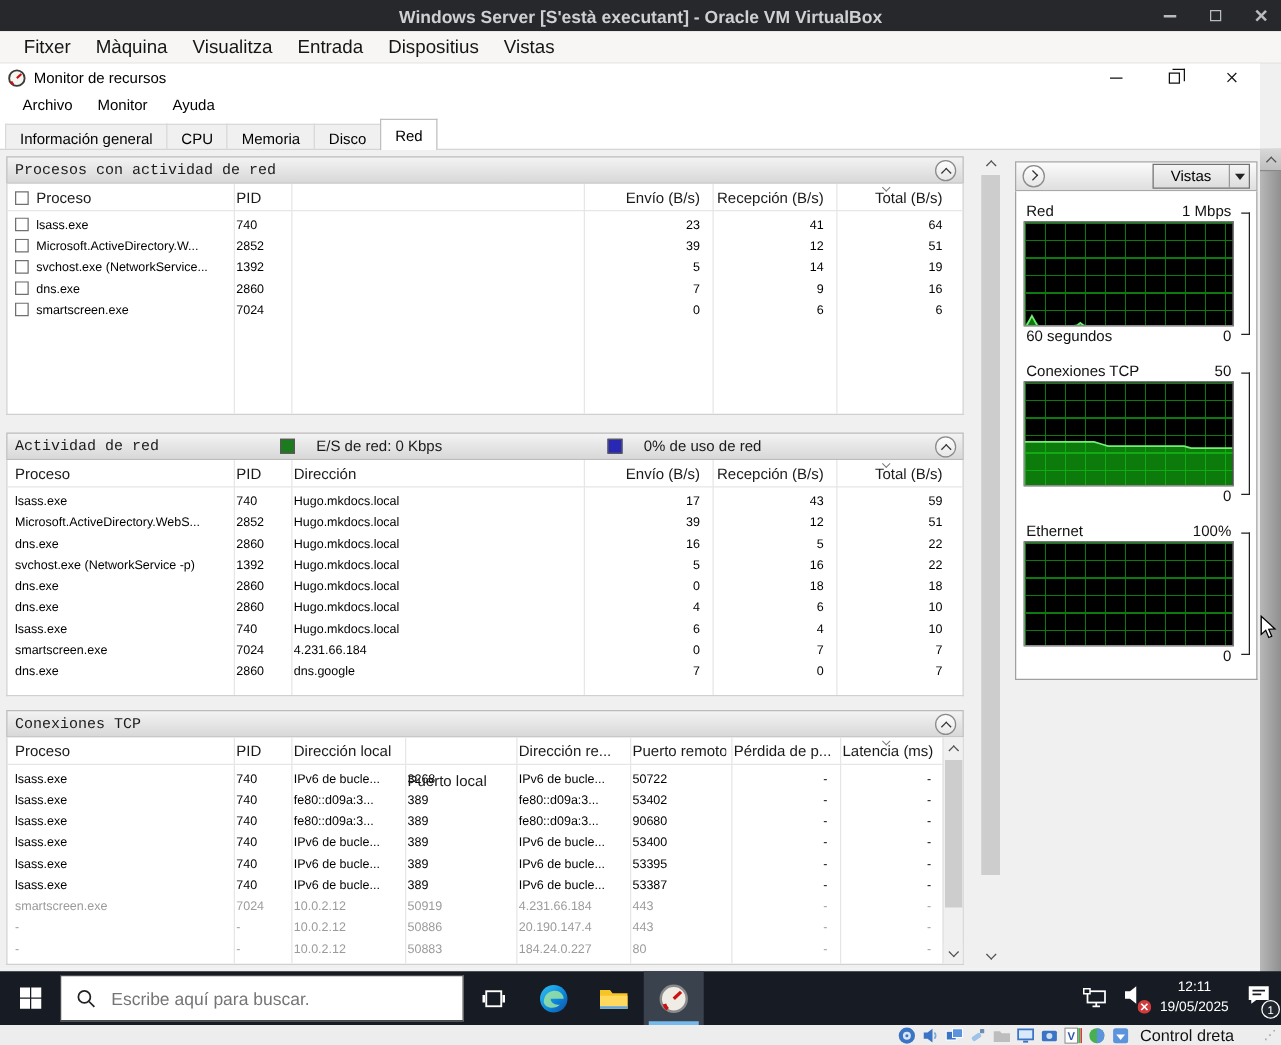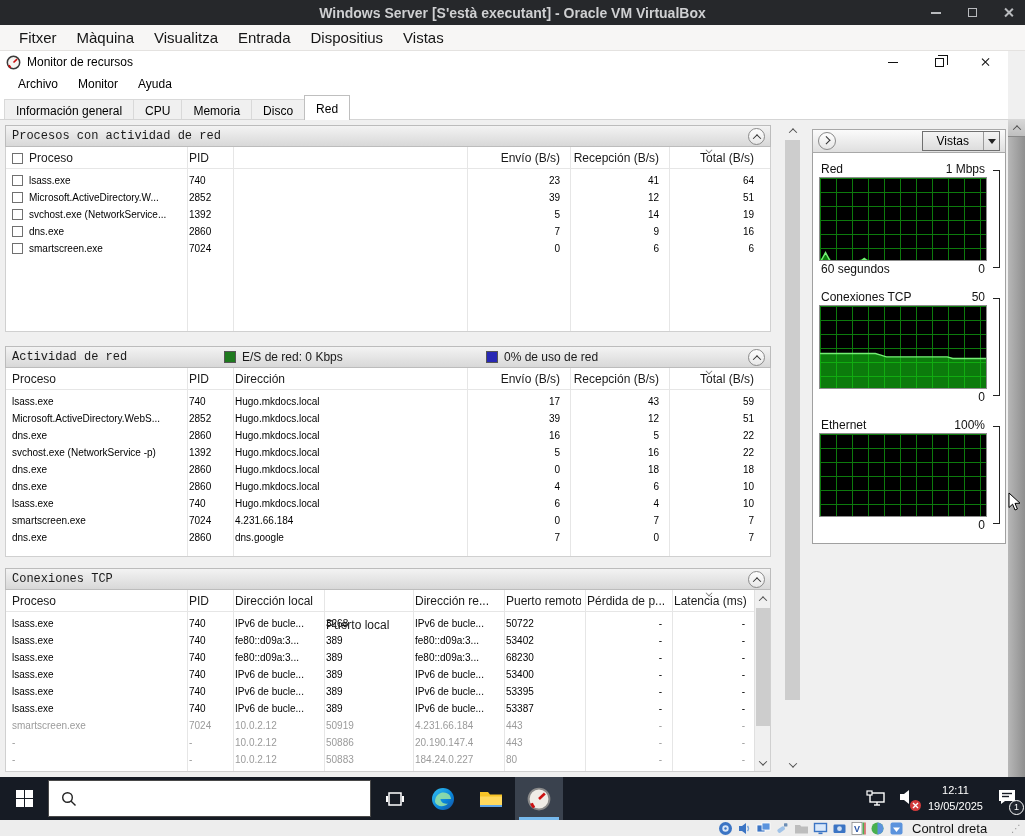--- a/index.html
+++ b/index.html
@@ -37,21 +37,21 @@
   .rm-tab { font-size:12px; color:#000; background:#f0f0f0; border:1px solid #d9d9d9; border-bottom:none; padding:4px 11px 5px 11px; margin-right:-1px; height:21px; }
   .rm-tab.active { background:#fff; border-color:#bfbfbf; height:25px; padding-top:6px; position:relative; z-index:2; }
   .rm-body { position:absolute; left:0; top:68px; width:1008px; height:656px; background:#f0f0f0; border-top:1px solid #d5d5d5; }
 
   
   .col-left { position:absolute; left:5px; top:5px; width:766px; }
   .sec-header { height:22px; background:linear-gradient(#f3f3f3,#d8d8d8); border:1px solid #bcbcbc; display:flex; align-items:center; padding:0 6px; position:relative; }
   .sec-title { font-size:12px; color:#1a1a1a;font-family:Liberation Mono, monospace; }
   .collapse-btn { position:absolute; right:5px; top:2px; width:17px; height:17px; border-radius:50%; background:linear-gradient(#fdfdfd,#e8e8e8); border:1px solid #8a8a8a; display:flex; align-items:center; justify-content:center; }
   .chev-up { width:6px; height:6px; border:solid #333; border-width:1.6px 1.6px 0 0; transform:rotate(-45deg) translate(-1px,1px); }
-  .legend { display:flex; align-items:center; gap:6px; font-size:12px; color:#1a1a1a; }
+  .legend { display:flex; align-items:center; gap:17px; font-size:12px; color:#1a1a1a; }
   .legend-box { width:12px; height:12px; border:1px solid #555; }
   .white-box { background:#fff; border:1px solid #d0d0d0; border-top:none; position:relative; overflow:hidden; }
   .vsep { position:absolute; top:0; bottom:0; width:1px; background:#e6e6e6; }
   .thead { display:flex; height:22px; align-items:center; border-bottom:1px solid #e6e6e6; position:relative; font-size:12px; color:#1a1a1a; }
   .trow { display:flex; height:17px; align-items:flex-end; font-size:10px; color:#000; }
   .trow.dim { color:#9b9b9b; }
   .cell { padding:0 6px; white-space:nowrap; overflow:hidden; }
   .c-num { text-align:right; }
   .cb { display:inline-block; width:11px; height:11px; border:1px solid #707070; background:#fff; margin-right:6px; flex:none; vertical-align:-2px; }
   .sort-caret { position:absolute; top:0; width:8px; height:4px; }
@@ -404,21 +404,21 @@
             <span class="cell t-rp">53402</span>
             <span class="cell t-loss c-num">-</span>
             <span class="cell t-lat c-num">-</span>
           </div>
             <div class="trow">
             <span class="cell t-proc">lsass.exe</span>
             <span class="cell t-pid">740</span>
             <span class="cell t-la">fe80::d09a:3...</span>
             <span class="cell t-lp">389</span>
             <span class="cell t-ra">fe80::d09a:3...</span>
-            <span class="cell t-rp">68230</span>
+            <span class="cell t-rp">90680</span>
             <span class="cell t-loss c-num">-</span>
             <span class="cell t-lat c-num">-</span>
           </div>
             <div class="trow">
             <span class="cell t-proc">lsass.exe</span>
             <span class="cell t-pid">740</span>
             <span class="cell t-la">IPv6 de bucle...</span>
             <span class="cell t-lp">389</span>
             <span class="cell t-ra">IPv6 de bucle...</span>
             <span class="cell t-rp">53400</span>
@@ -591,20 +591,21 @@
         <span></span>
         <span></span>
         <span></span>
       </span>
   </div>
   <div class="search-box">
     <svg width="16" height="16" viewBox="0 0 16 16">
       <circle cx="6.5" cy="6.5" r="4.8" fill="none" stroke="#222" stroke-width="1.4"></circle>
       <line x1="10.2" y1="10.2" x2="14.5" y2="14.5" stroke="#222" stroke-width="1.4"></line>
     </svg>
+    <input type="text" placeholder="Escribe aquí para buscar." style="">
   </div>
   <div class="tb-icon">
     <svg width="20" height="20" viewBox="0 0 20 20">
       <rect x="4" y="4" width="12" height="12" fill="none" stroke="#fff" stroke-width="1.5"></rect>
       <rect x="1" y="7" width="2" height="6" fill="#fff"></rect>
         <rect x="17" y="7" width="2" height="6" fill="#fff"></rect>
     </svg>
   </div>
   <div class="tb-icon">
     <svg width="26" height="26" viewBox="0 0 26 26">

